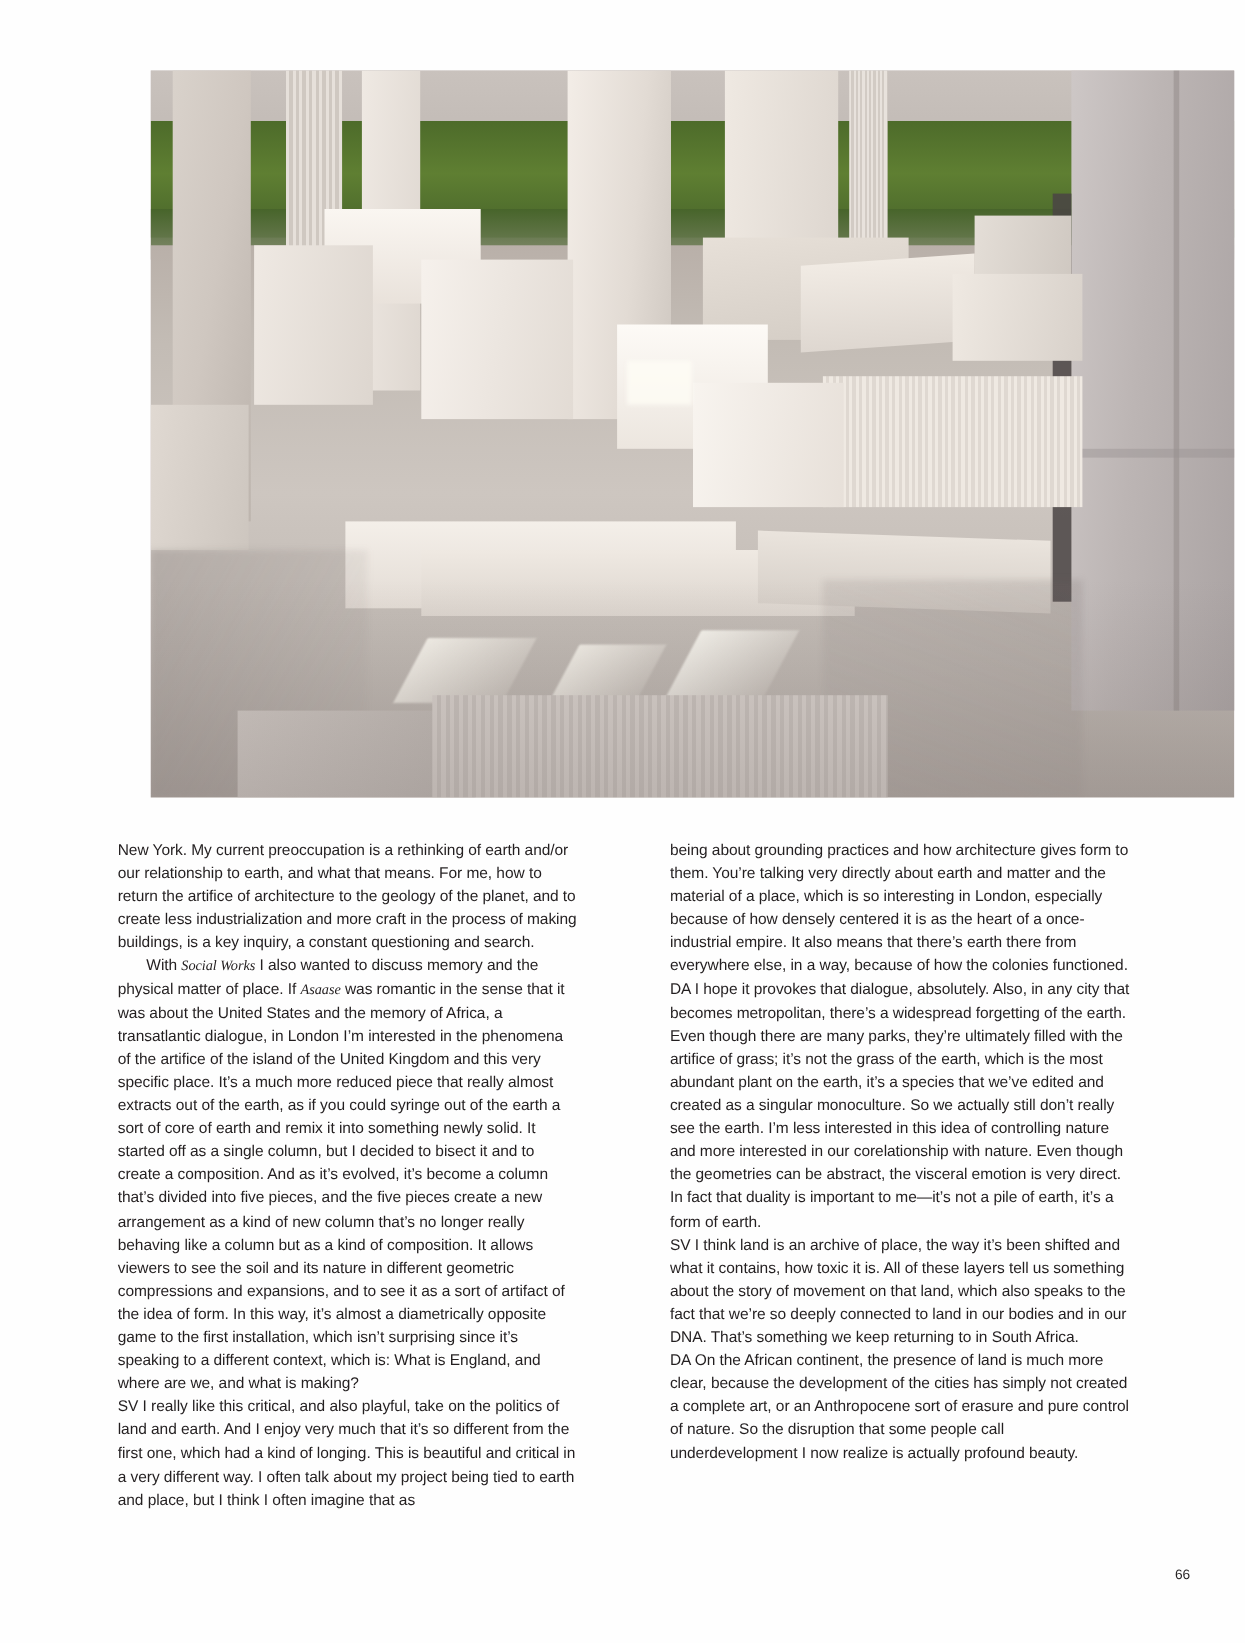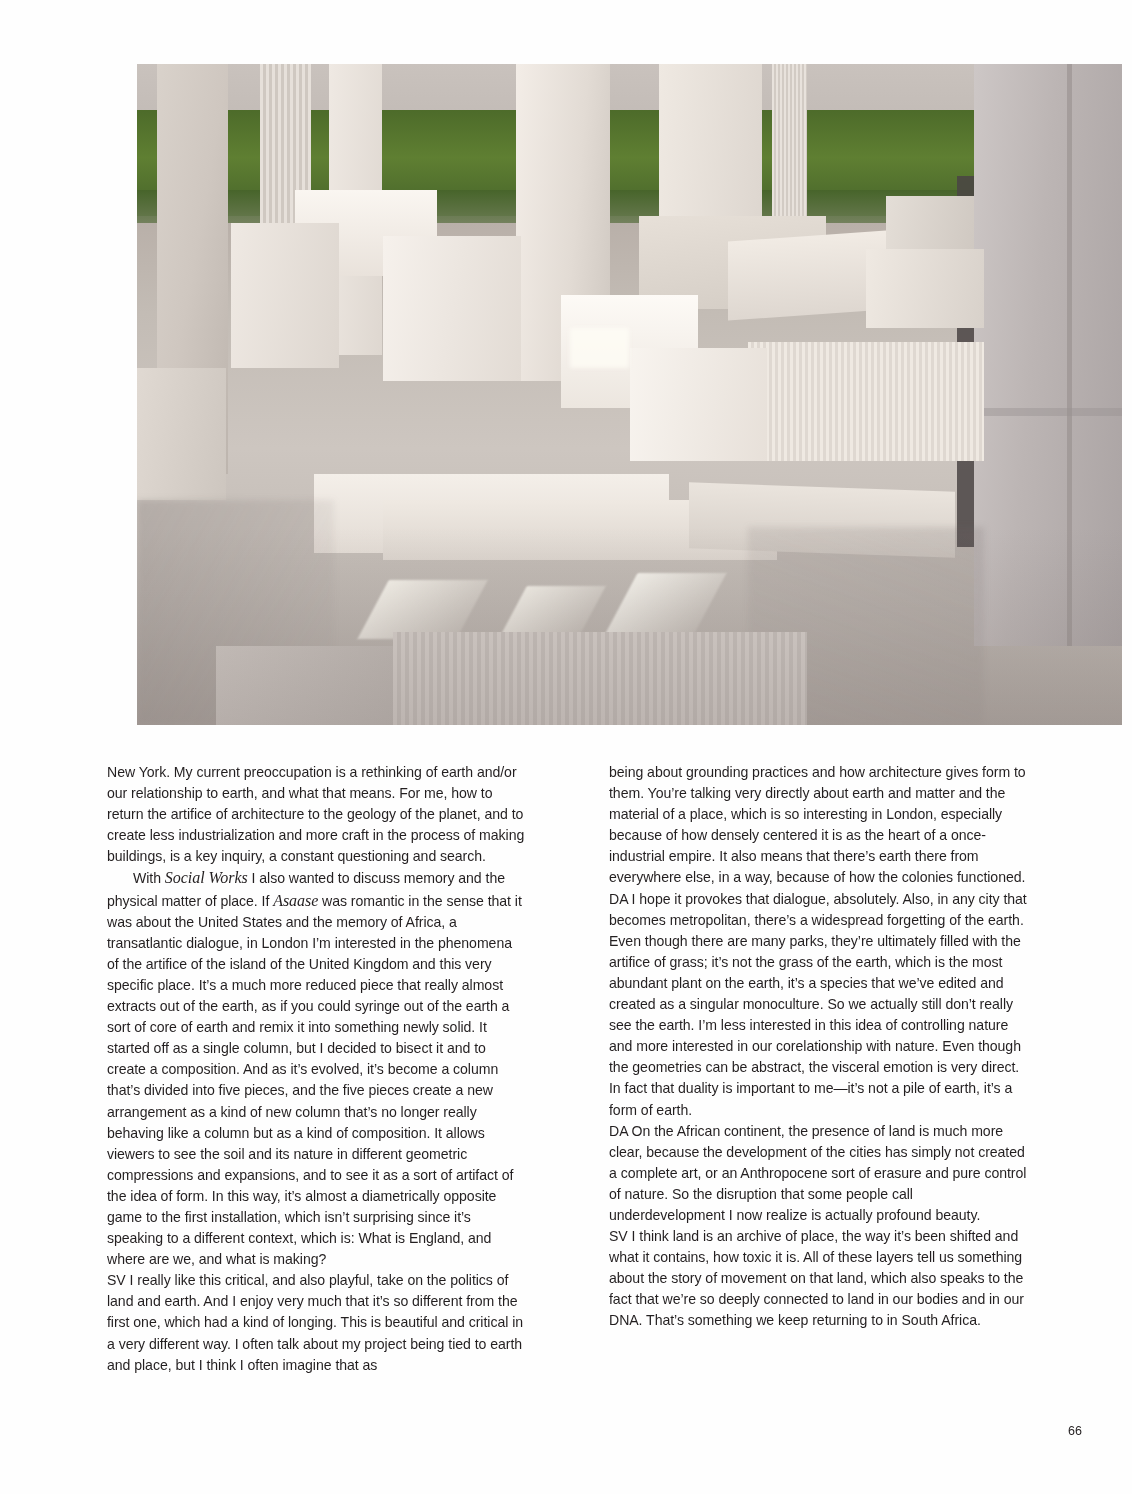--- a/index.html
+++ b/index.html
@@ -153,21 +153,21 @@
     line-height: 21.1px;
     color: #231f20;
     letter-spacing: -0.05px;
   }
   .col-left { left: 107px; width: 420px; }
   .col-right { left: 597px; width: 420px; margin-left: 12px; }
 
   .body-text p { margin: 0; }
   .body-text p.indent { text-indent: 26px; }
   .spk { font-weight: normal; }
-  .ital { font-style: italic; font-family: "Liberation Serif", serif; font-size: 16px;}
+  .ital { font-style: italic; font-family: "Liberation Serif", serif; font-size: 13px;}
 
   .folio {
     position: absolute;
     right: 50px;
     top: 1424px;
     font-size: 12.5px;
     color: #231f20;
   }
 </style>
 </head>
@@ -225,19 +225,19 @@
 
   <div class="body-text col-left">
       <p>New York. My current preoccupation is a rethinking of earth and/or our relationship to earth, and what that means. For me, how to return the artifice of architecture to the geology of the planet, and to create less industrialization and more craft in the process of making buildings, is a key inquiry, a constant questioning and search.</p>
       <p class="indent">With <span class="ital">Social Works</span> I also wanted to discuss memory and the physical matter of place. If <span class="ital">Asaase</span> was romantic in the sense that it was about the United States and the memory of Africa, a transatlantic dialogue, in London I’m interested in the phenomena of the artifice of the island of the United Kingdom and this very specific place. It’s a much more reduced piece that really almost extracts out of the earth, as if you could syringe out of the earth a sort of core of earth and remix it into something newly solid. It started off as a single column, but I decided to bisect it and to create a composition. And as it’s evolved, it’s become a column that’s divided into five pieces, and the five pieces create a new arrangement as a kind of new column that’s no longer really behaving like a column but as a kind of composition. It allows viewers to see the soil and its nature in different geometric compressions and expansions, and to see it as a sort of artifact of the idea of form. In this way, it’s almost a diametrically opposite game to the first installation, which isn’t surprising since it’s speaking to a different context, which is: What is England, and where are we, and what is making?</p>
       <p><span class="spk">SV</span> I really like this critical, and also playful, take on the politics of land and earth. And I enjoy very much that it’s so different from the first one, which had a kind of longing. This is beautiful and critical in a very different way. I often talk about my project being tied to earth and place, but I think I often imagine that as</p>
     </div>
 
   <div class="body-text col-right">
       <p>being about grounding practices and how architecture gives form to them. You’re talking very directly about earth and matter and the material of a place, which is so interesting in London, especially because of how densely centered it is as the heart of a once-industrial empire. It also means that there’s earth there from everywhere else, in a way, because of how the colonies functioned.</p>
       <p><span class="spk">DA</span> I hope it provokes that dialogue, absolutely. Also, in any city that becomes metropolitan, there’s a widespread forgetting of the earth. Even though there are many parks, they’re ultimately filled with the artifice of grass; it’s not the grass of the earth, which is the most abundant plant on the earth, it’s a species that we’ve edited and created as a singular monoculture. So we actually still don’t really see the earth. I’m less interested in this idea of controlling nature and more interested in our corelationship with nature. Even though the geometries can be abstract, the visceral emotion is very direct. In fact that duality is important to me—it’s not a pile of earth, it’s a form of earth.</p>
+      <p><span class="spk">SV</span> I think land is an archive of place, the way it’s been shifted and what it contains, how toxic it is. All of these layers tell us something about the story of movement on that land, which also speaks to the fact that we’re so deeply connected to land in our bodies and in our DNA. That’s something we keep returning to in South Africa.</p>
       <p><span class="spk">DA</span> On the African continent, the presence of land is much more clear, because the development of the cities has simply not created a complete art, or an Anthropocene sort of erasure and pure control of nature. So the disruption that some people call underdevelopment I now realize is actually profound beauty.</p>
-      <p><span class="spk">SV</span> I think land is an archive of place, the way it’s been shifted and what it contains, how toxic it is. All of these layers tell us something about the story of movement on that land, which also speaks to the fact that we’re so deeply connected to land in our bodies and in our DNA. That’s something we keep returning to in South Africa.</p>
     </div>
 
   <div class="folio">66</div>
 
 </div>
 
 </body></html>

